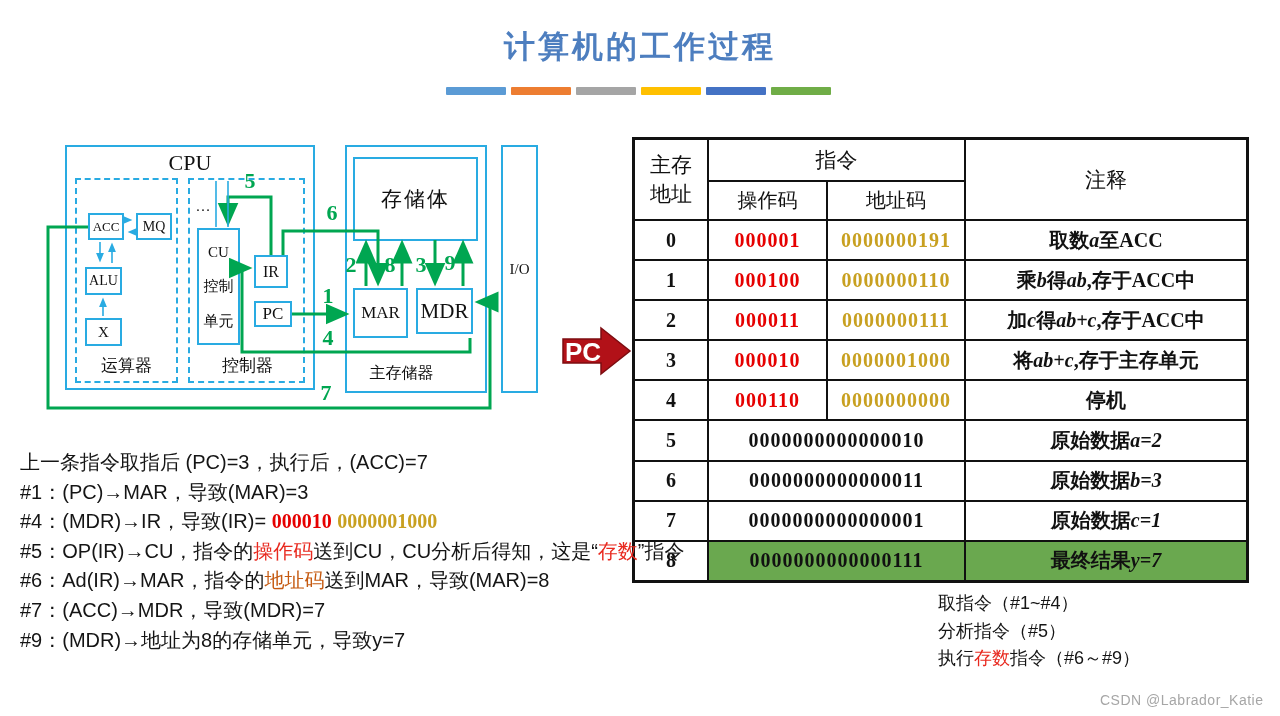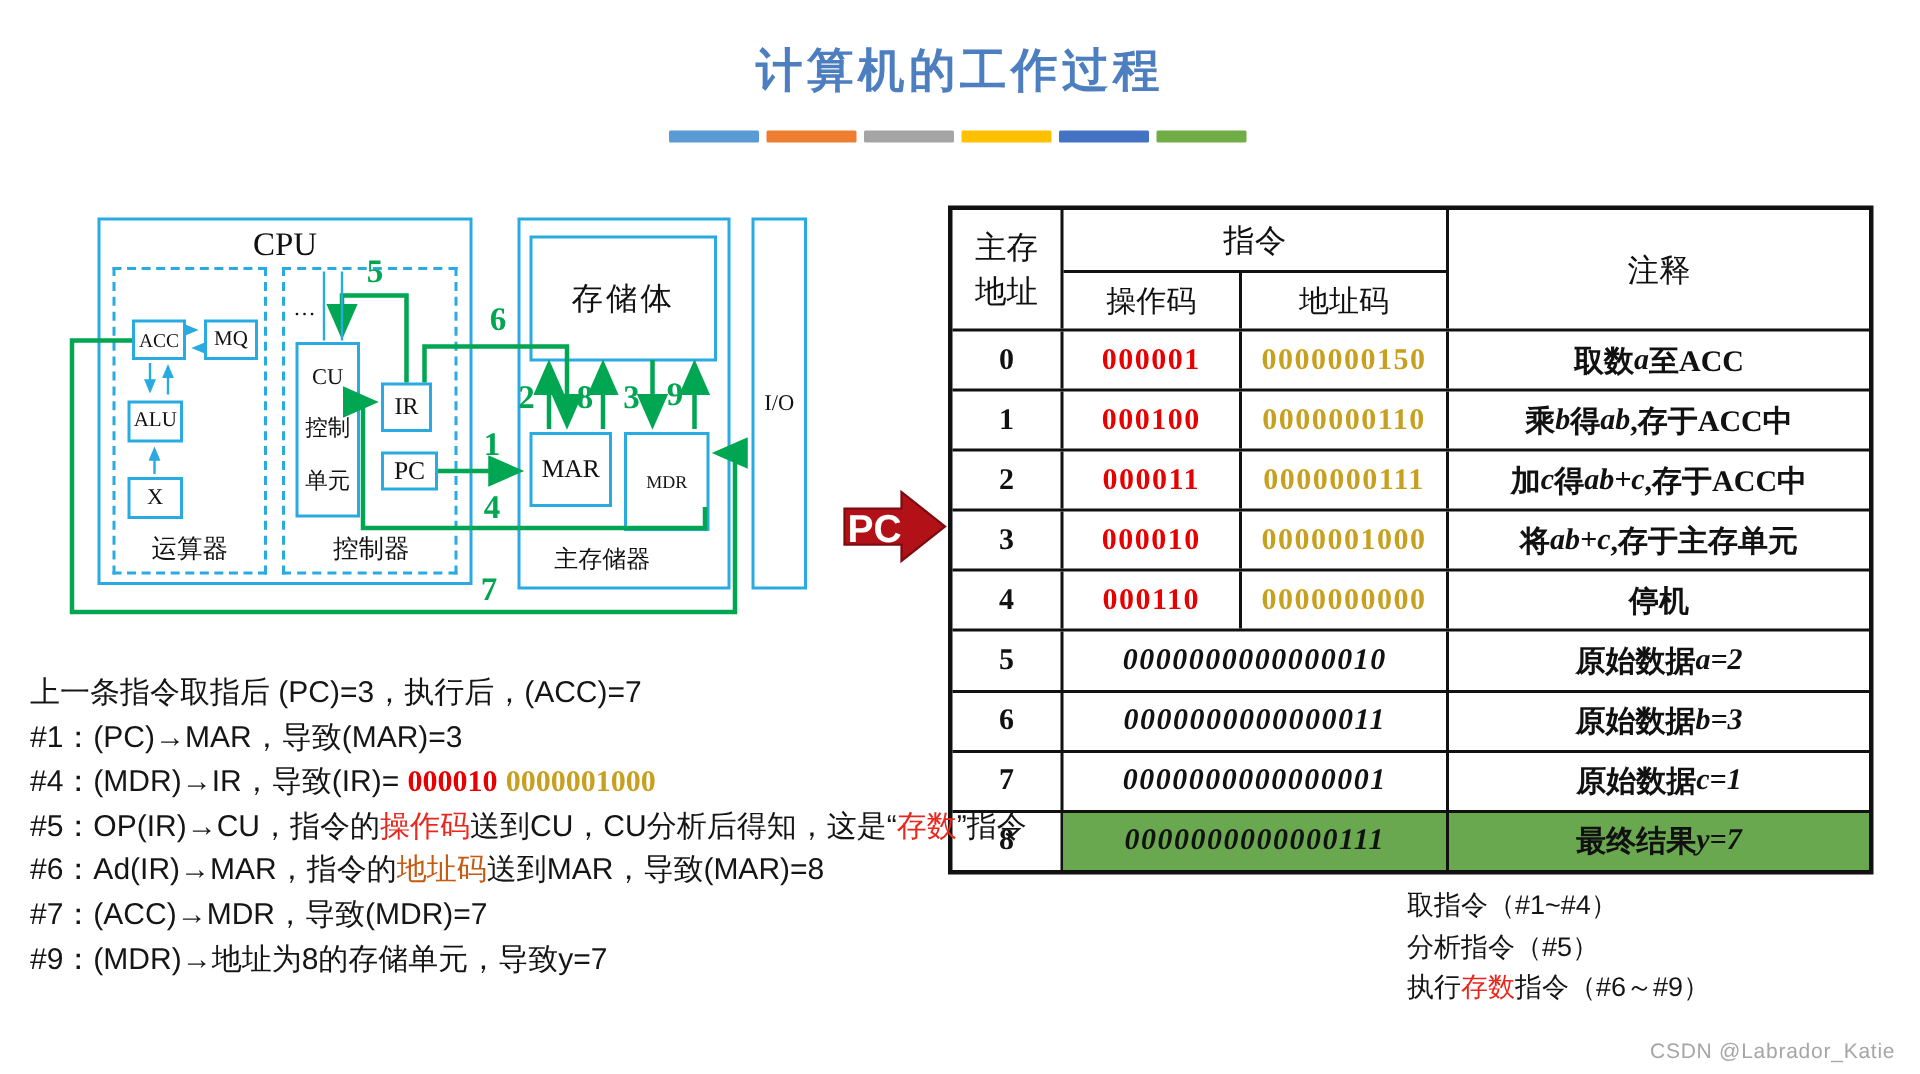--- a/index.html
+++ b/index.html
@@ -32,21 +32,21 @@
   .trow{display:grid;grid-template-columns:74px 119px 138px 1fr;height:38.1px;border-bottom:2px solid #111}
   .trow:last-child{border-bottom:none}
   .cell{display:flex;align-items:center;justify-content:center;font-size:20px;box-sizing:border-box}
   .br{border-right:2px solid #111}
   .hdr-addr{grid-row:1/3;grid-column:1;white-space:pre-line;text-align:right;line-height:1.35;font-size:21px}
   .hdr-instr{grid-column:2/4;grid-row:1;border-bottom:2px solid #111;font-size:21px}
   .hdr-cm{grid-column:4;grid-row:1/3;font-size:21px}
   .c-addr{font-weight:bold}
   .c-op{color:#E60000;font-weight:bold;letter-spacing:1px}
   .c-ac{color:#C8A020;font-weight:bold;letter-spacing:1px}
-  .c-data{grid-column:2/4;font-weight:bold;font-style:italic;letter-spacing:1px}
+  .c-data{grid-column:2/4;font-weight:bold;letter-spacing:1px}
   .c-cm{grid-column:4;font-weight:bold}
   .green{background:#6AA84F}
   .it{font-style:italic;font-family:"Liberation Serif","DejaVu Serif",serif}
 
   
   .notes{position:absolute;left:20px;top:448px;font-size:20px;line-height:29.6px;color:#151515;z-index:2}
   .red{color:#E60000;font-weight:bold;font-family:"Liberation Serif","DejaVu Serif",serif}
   .gold{color:#C8A020;font-weight:bold;font-family:"Liberation Serif","DejaVu Serif",serif}
   .red2{color:#E8281E}
   .gold2{color:#C55A11}
@@ -84,21 +84,21 @@
   <div class="sb" style="left:197px;top:228px;width:43px;height:117px;font-size:15px;white-space:pre-line;text-align:center;line-height:2.3">CU
 控制
 单元</div>
   <div class="sb" style="left:254px;top:255px;width:34px;height:33px;font-size:16px">IR</div>
   <div class="sb" style="left:254px;top:301px;width:38px;height:26px;font-size:17px">PC</div>
   <div class="lbl" style="left:192px;top:198px;width:22px;font-size:15px">…</div>
 
   <div class="bx" style="left:345px;top:145px;width:142px;height:248px"></div>
   <div class="sb" style="left:353px;top:157px;width:125px;height:84px;font-size:21px;letter-spacing:2px">存储体</div>
   <div class="sb" style="left:353px;top:288px;width:55px;height:50px;font-size:17px">MAR</div>
-  <div class="sb" style="left:416px;top:288px;width:57px;height:66px;font-size:12px">MDR</div>
+  <div class="sb" style="left:416px;top:288px;width:57px;height:46px;font-size:21px">MDR</div>
   <div class="lbl" style="left:345px;top:363px;width:113px;font-size:16px">主存储器</div>
 
   <div class="sb" style="left:501px;top:145px;width:37px;height:248px;font-size:15px">I/O</div>
 </div>
 
 <svg class="ov" width="1280" height="716" viewBox="0 0 1280 716">
   <defs>
     <marker id="mg" markerWidth="9" markerHeight="9" refX="6.5" refY="3.5" orient="auto">
       <path d="M0,0L8,3.5L0,7Z" fill="#00A651"></path>
     </marker>
@@ -153,21 +153,21 @@
 地址</div>
     <div class="cell br hdr-instr">指令</div>
     <div class="cell hdr-cm">注释</div>
     <div class="cell br" style="grid-column:2;grid-row:2">操作码</div>
     <div class="cell br" style="grid-column:3;grid-row:2">地址码</div>
   </div>
 
   <div class="trow">
     <div class="cell br c-addr">0</div>
     <div class="cell br c-op">000001</div>
-    <div class="cell br c-ac">0000000150</div>
+    <div class="cell br c-ac">0000000191</div>
     <div class="cell c-cm">
         <span>取数</span>
         <span class="it">a</span>
         <span>至ACC</span>
       </div>
   </div>
   <div class="trow">
     <div class="cell br c-addr">1</div>
     <div class="cell br c-op">000100</div>
     <div class="cell br c-ac">0000000110</div>

